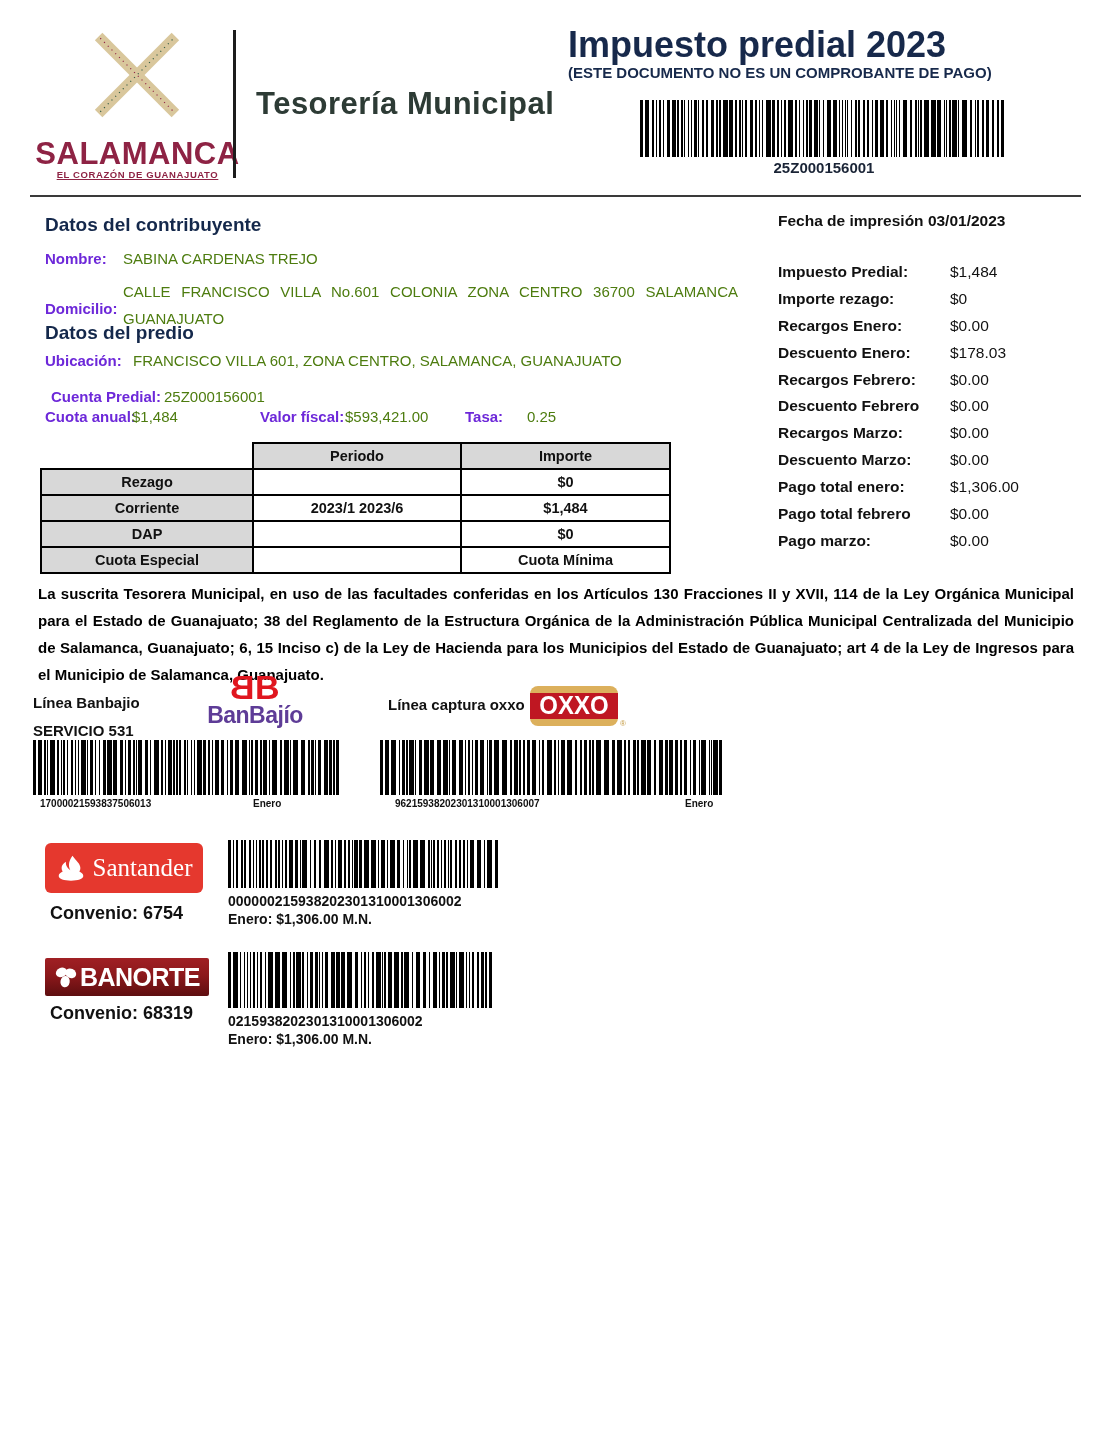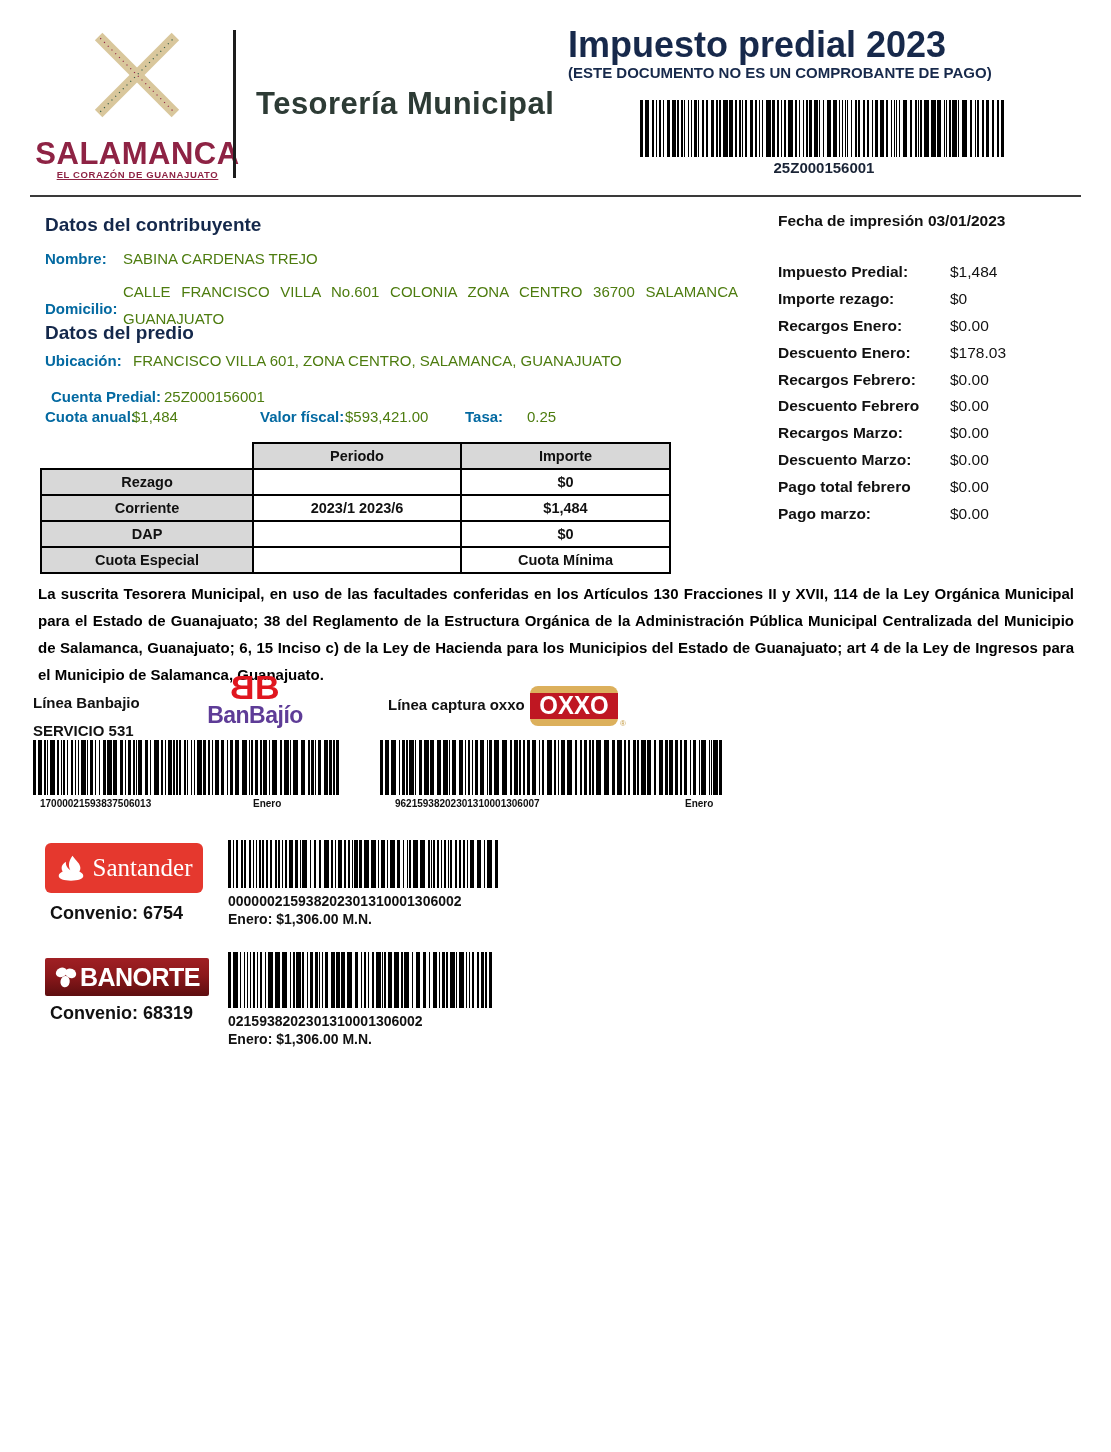--- a/index.html
+++ b/index.html
@@ -24,21 +24,21 @@
   .barcode i { background:#000; flex:none; display:block; }
 
   .top-barcode { position:absolute; left:640px; top:100px; width:368px; height:57px; }
   .top-barcode-label { position:absolute; left:640px; top:159px; width:368px; text-align:center;
                        font-size:15px; font-weight:bold; color:#1a2436; }
 
   .hrule { position:absolute; left:30px; top:195px; width:1051px; height:2px; background:#3a3a3a; }
 
   
   .sec-title { position:absolute; font-size:19px; font-weight:bold; color:#14284b; }
-  .lbl { position:absolute; font-size:15px; font-weight:bold; color:#0369a1; }
+  .lbl { position:absolute; font-size:15px; font-weight:bold; color:#6d28d9; }
   .val { position:absolute; font-size:15px; color:#4d7c0f; }
   .address-val { width:615px; text-align:justify; line-height:27px; }
 
   
   .ptable { position:absolute; left:40px; top:442px; border-collapse:collapse; table-layout:fixed; }
   .ptable td { height:26px; text-align:center; vertical-align:middle;
                font-size:14.5px; font-weight:bold; border:2px solid #000; }
   .ptable td.blank { border:none; background:#fff; }
   .ptable td.head { background:#d8d8d8; }
   .ptable td.rowlbl { background:#d8d8d8; }
@@ -268,20 +268,21 @@
   <div class="print-date">Fecha de impresión 03/01/2023</div>
   <div class="summary">
     <div class="srow"><span class="s-lbl">Impuesto Predial:</span><span class="s-val">$1,484</span></div>
     <div class="srow"><span class="s-lbl">Importe rezago:</span><span class="s-val">$0</span></div>
     <div class="srow"><span class="s-lbl">Recargos Enero:</span><span class="s-val">$0.00</span></div>
     <div class="srow"><span class="s-lbl">Descuento Enero:</span><span class="s-val">$178.03</span></div>
     <div class="srow"><span class="s-lbl">Recargos Febrero:</span><span class="s-val">$0.00</span></div>
     <div class="srow"><span class="s-lbl">Descuento Febrero</span><span class="s-val">$0.00</span></div>
     <div class="srow"><span class="s-lbl">Recargos Marzo:</span><span class="s-val">$0.00</span></div>
     <div class="srow"><span class="s-lbl">Descuento Marzo:</span><span class="s-val">$0.00</span></div>
+    <div class="srow"><span class="s-lbl">Pago total enero:</span><span class="s-val">$1,306.00</span></div>
     <div class="srow"><span class="s-lbl">Pago total febrero</span><span class="s-val">$0.00</span></div>
     <div class="srow"><span class="s-lbl">Pago marzo:</span><span class="s-val">$0.00</span></div>
   </div>
 
   <div class="legal">La suscrita Tesorera Municipal, en uso de las facultades conferidas en los Artículos 130 Fracciones II y XVII, 114 de la Ley Orgánica Municipal para el Estado de Guanajuato; 38 del Reglamento de la Estructura Orgánica de la Administración Pública Municipal Centralizada del Municipio de Salamanca, Guanajuato; 6, 15 Inciso c) de la Ley de Hacienda para los Municipios del Estado de Guanajuato; art 4 de la Ley de Ingresos para el Municipio de Salamanca, Guanajuato.</div>
 
   <span class="pay-lbl" style="left:33px; top:694px;">Línea Banbajio</span>
   <div class="banbajio-logo">
     <div class="bb-mono"><span class="flip">B</span><span>B</span></div>
     <div class="bb-name">BanBajío</div>

